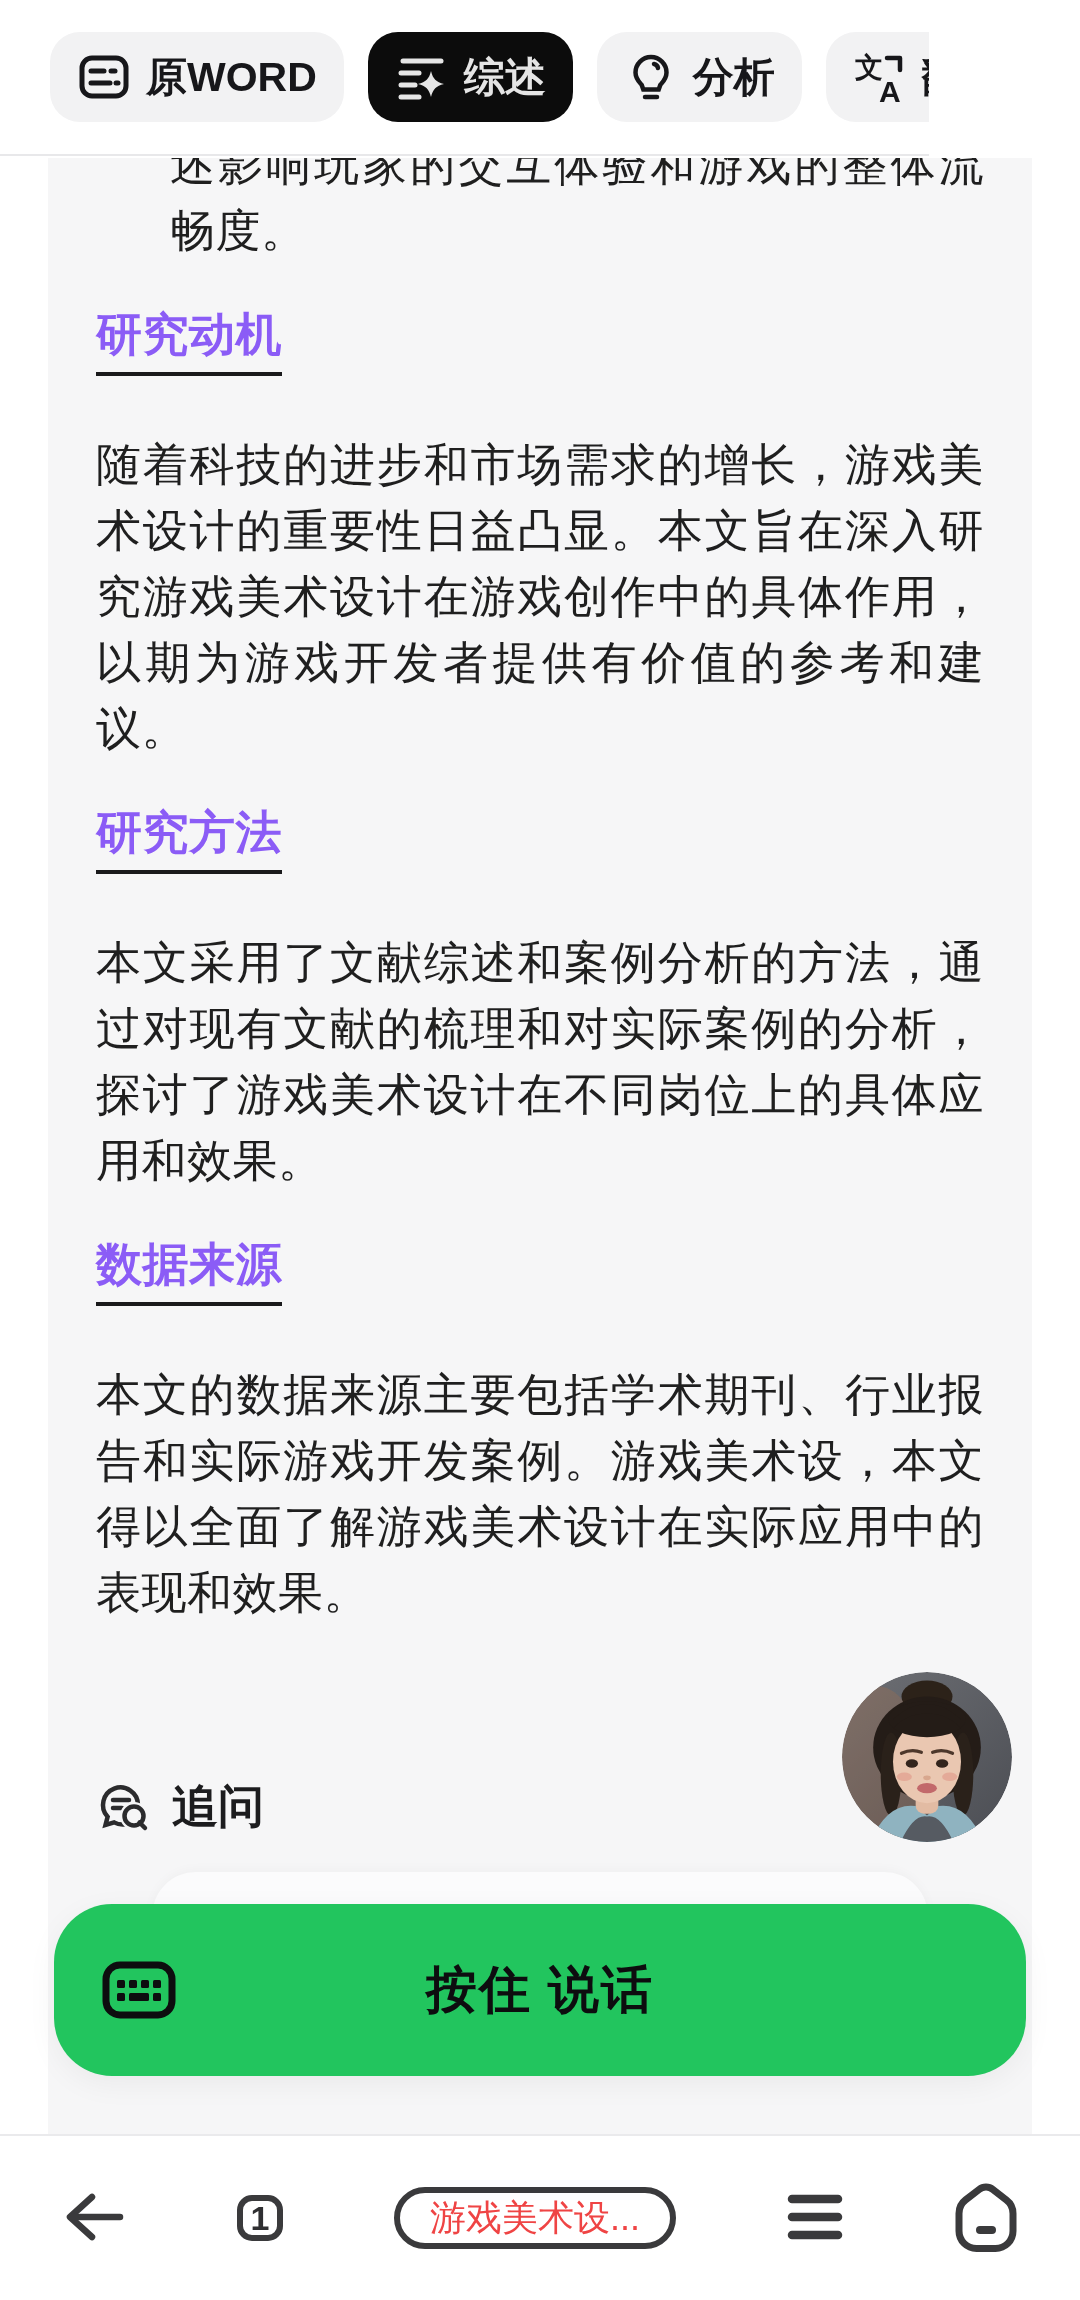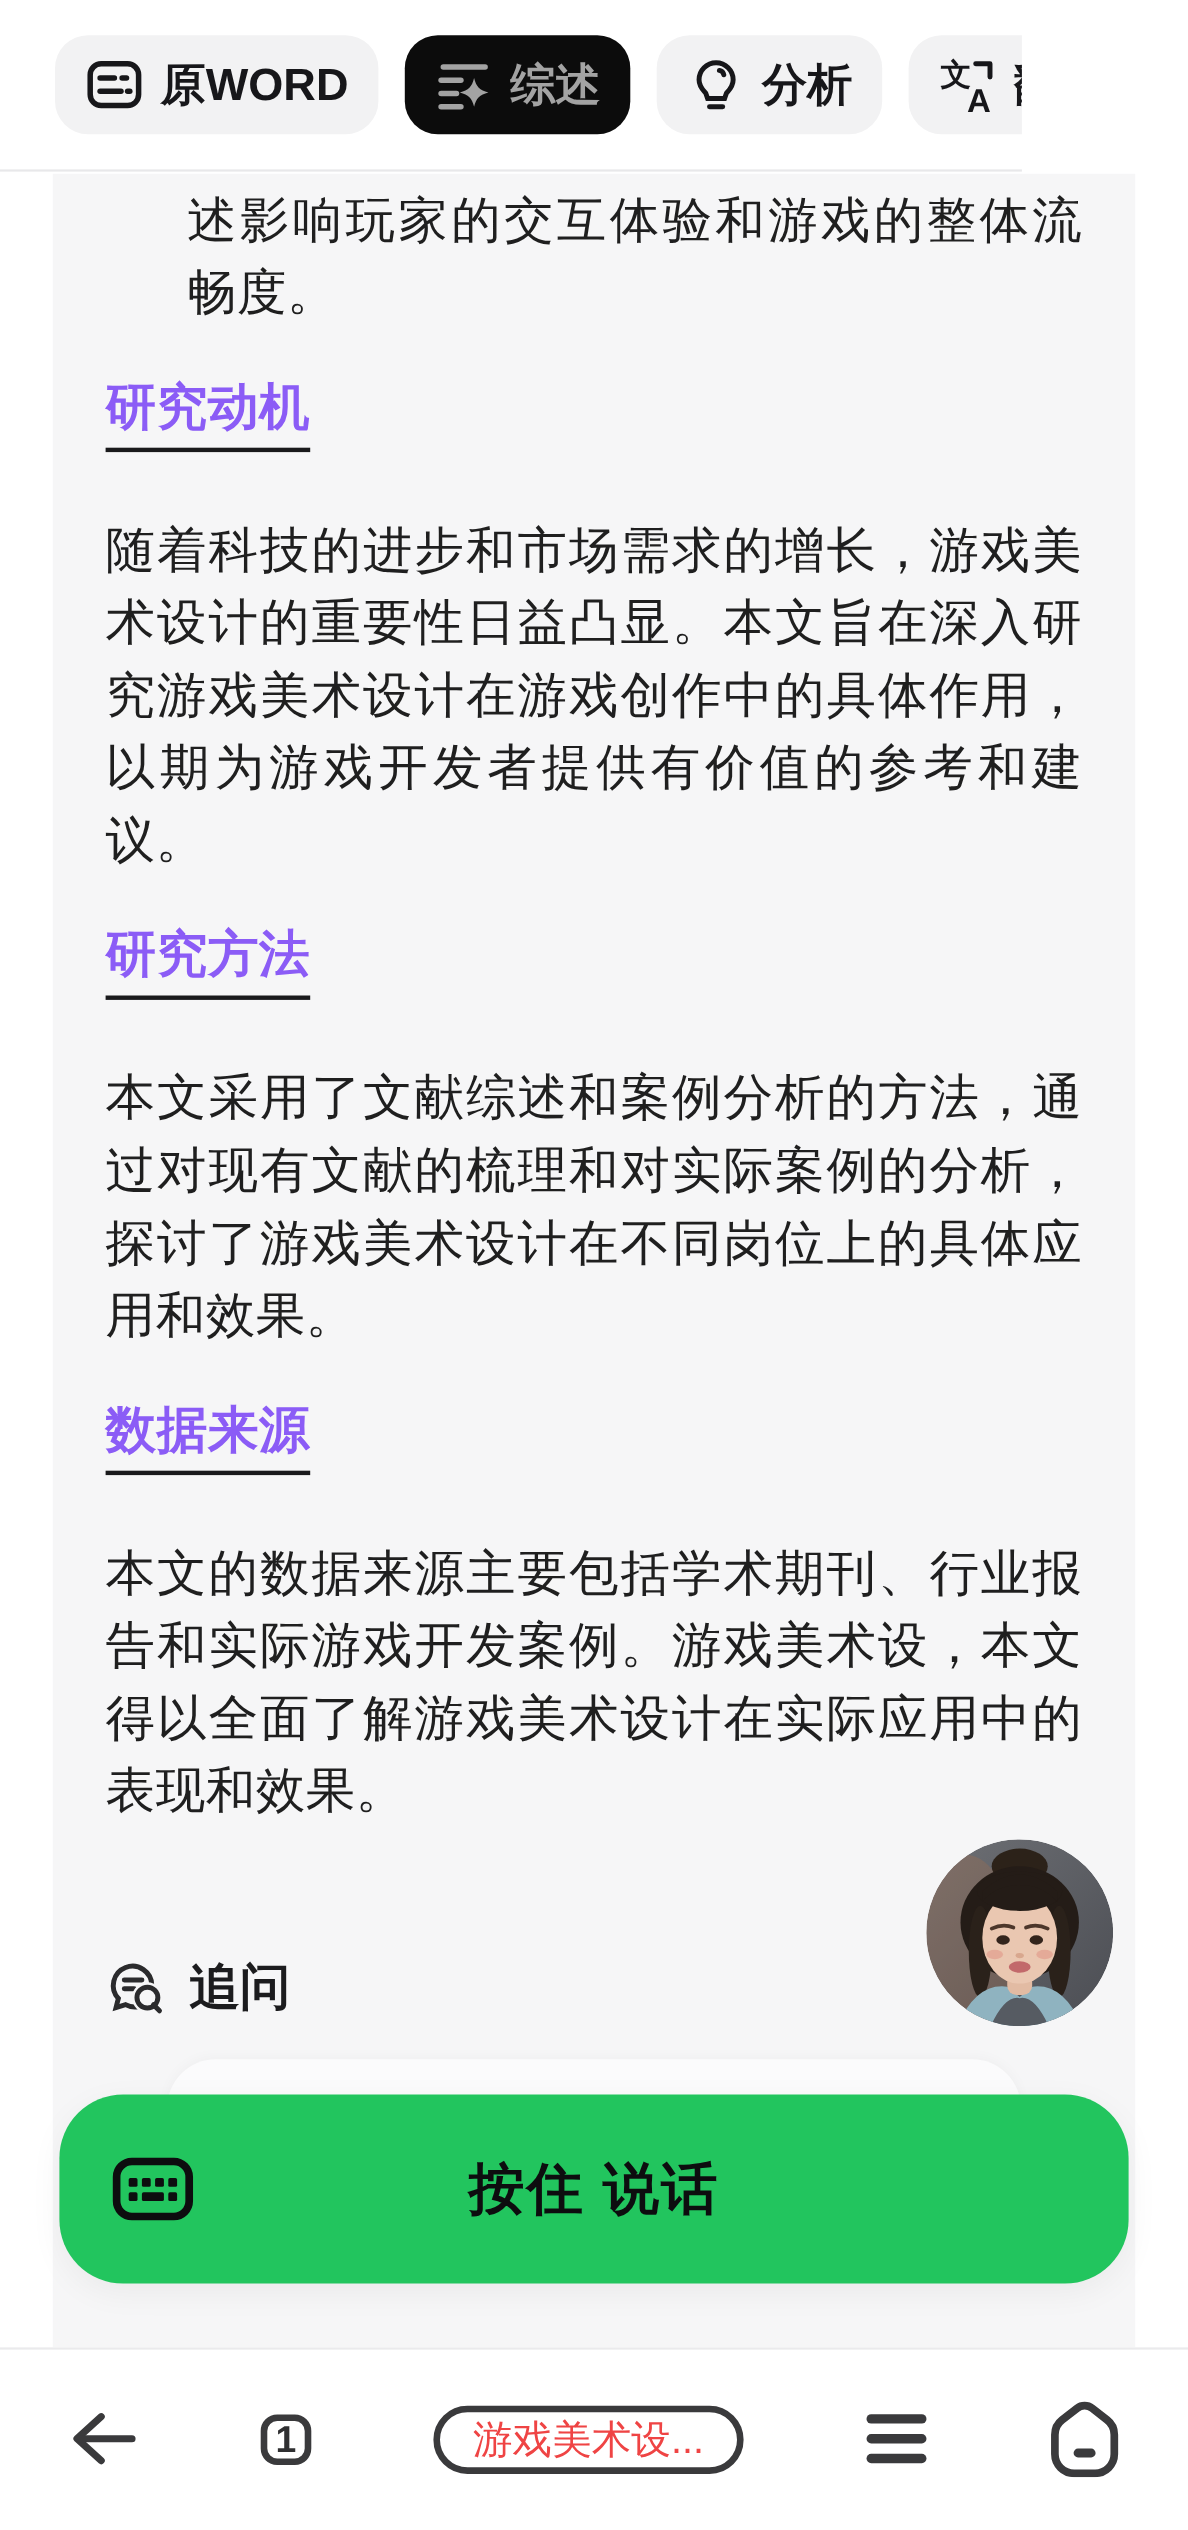--- a/index.html
+++ b/index.html
@@ -14,30 +14,30 @@
     position:absolute;top:0;left:0;width:929px;height:156px;z-index:6;
     background:#ffffff;border-bottom:2px solid #e8e8ea;
     display:flex;align-items:center;gap:24px;padding-left:50px;
     box-sizing:border-box;overflow:hidden;
   }
   .tab{
     flex:none;height:90px;border-radius:30px;background:#f2f2f3;
     display:flex;align-items:center;gap:15px;padding:0 27px;
     font-size:41px;font-weight:700;color:#17171a;border:none;cursor:pointer;
   }
-  .tab.active{background:#0c0c0c;color:#a3a3a3;}
+  .tab.active{background:#0c0c0c;color:#e5e5e5;}
   .tab svg{display:block;flex:none;}
   
   .panel{
     position:absolute;left:48px;top:158px;width:984px;height:1976px;
     background:#f6f6f7;overflow:hidden;z-index:1;
   }
   .doc{
     padding:0 48px;font-size:45px;line-height:66px;letter-spacing:.5px;
-    color:#1f1f1f;text-align:justify;margin-top:35px;
+    color:#1f1f1f;text-align:justify;
   }
   .clipped{margin:-26px 0 0;padding-left:74px;}
   .sec-heading{margin:44px 0 0;font-size:46px;font-weight:700;color:#8b5cf6;line-height:52px;}
   .sec-heading .hd{display:inline-block;border-bottom:4px solid #1a1a1c;padding-bottom:12px;}
   .sec-body{margin:56px 0 0;}
   .avatar{
     position:absolute;right:20px;top:1514px;width:170px;height:170px;
     border-radius:50%;overflow:hidden;display:block;
   }
   .followup{

